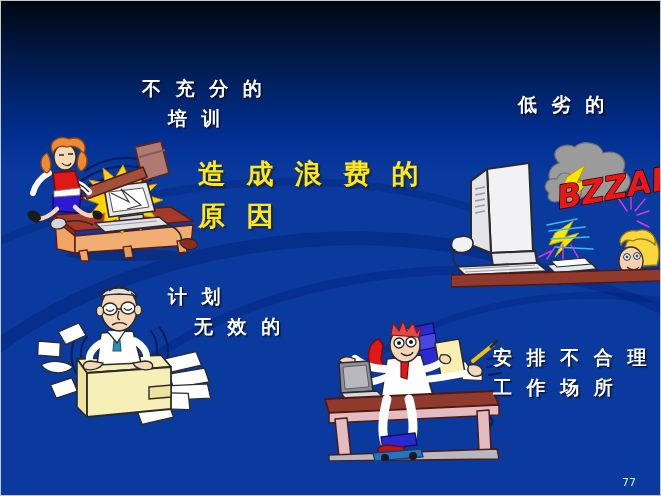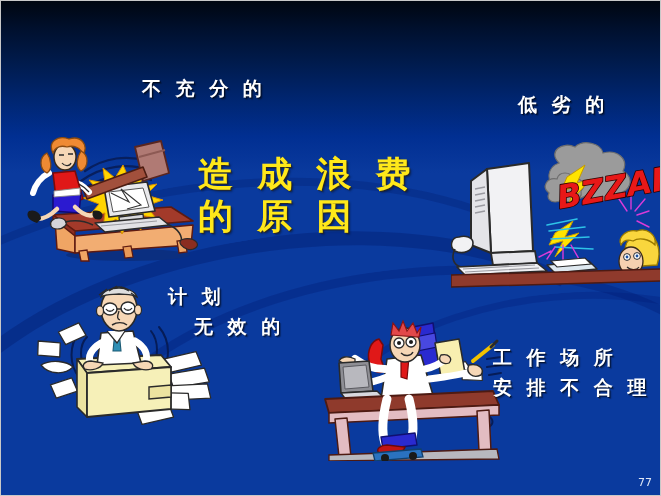--- a/index.html
+++ b/index.html
@@ -91,30 +91,30 @@
   #lbl-planning  { left: 167px; top: 280px; }
   #lbl-workspace { left: 492px; top: 341px; }
 
   #title {
     position: absolute;
     left: 197px;
     top: 152px;
     width: 250px;
     color: #ffe81a;
     font-weight: bold;
-    font-size: 35px;
+    font-size: 27px;
     letter-spacing: 6px;
     line-height: 42px;
     text-shadow: 1px 1px 0 rgba(60,40,0,0.65), 2px 2px 2px rgba(0,0,0,0.35);
     font-family: "DejaVu Sans", "Liberation Sans", sans-serif;
   }
 
   #page-num {
     position: absolute;
-    right: 8px;
+    right: 24px;
     bottom: 6px;
     color: #dfe6f5;
     font-size: 11px;
     font-family: "DejaVu Sans", "Liberation Sans", sans-serif;
   }
 
   
   .illu { position: absolute; }
   #illu-hammer    { left: 22px;  top: 136px; width: 185px; height: 125px; }
   #illu-bzzap     { left: 450px; top: 140px; width: 212px; height: 152px; }
@@ -416,34 +416,35 @@
         <path d="M66 126 C60 126 54 130 58 134 C66 138 82 136 84 128 Z" fill="#c01414" stroke="#6a0a0a" stroke-width="1.4"></path>
         <path d="M52 134 L100 130 L102 138 L54 142 Z" fill="#2a72c0" stroke="#10406e" stroke-width="1.3"></path>
         <circle cx="64" cy="139" r="4" fill="#1a1a1a"></circle>
         <circle cx="92" cy="137" r="4" fill="#1a1a1a"></circle>
       </g>
     </svg>
   </div>
 
   <div class="label indent" id="lbl-training">
     <span class="ln">不 充 分 的</span>
+    <span class="ln">培 训</span>
   </div>
 
   <div class="label" id="lbl-maint">
     <span class="ln">低 劣 的</span>
   </div>
 
   <div class="label indent" id="lbl-planning">
     <span class="ln">计 划</span>
     <span class="ln">无 效 的</span>
   </div>
 
   <div class="label" id="lbl-workspace">
+    <span class="ln">安 排 不 合 理</span>
     <span class="ln">工 作 场 所</span>
-    <span class="ln">安 排 不 合 理</span>
   </div>
 
   <div id="title">
     <span class="ln">造 成 浪 费 的 原</span>
     <span class="ln">因</span>
   </div>
 
   <div id="page-num">77</div>
 
 </div>

